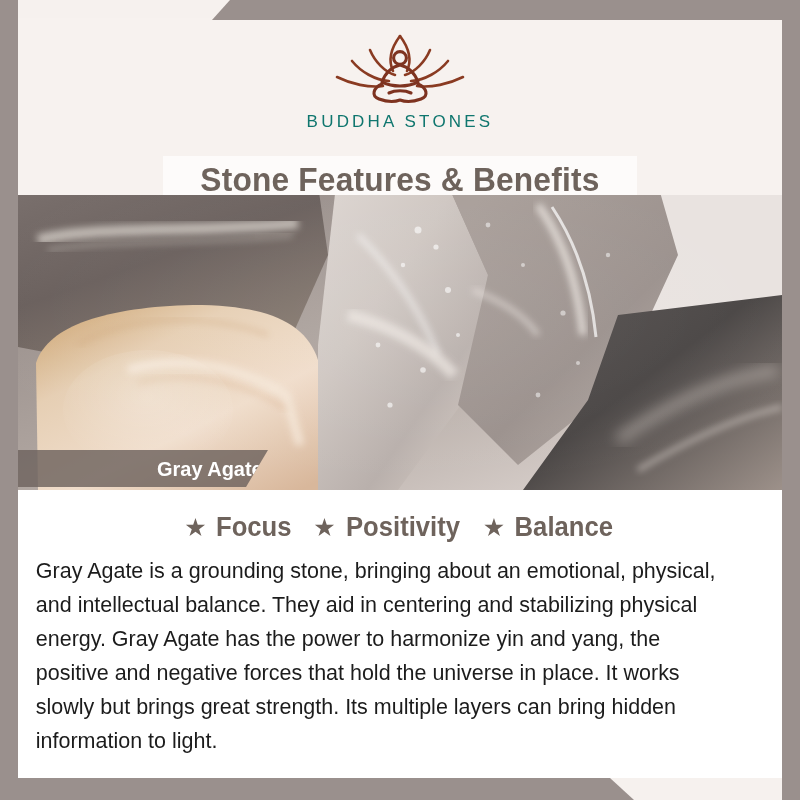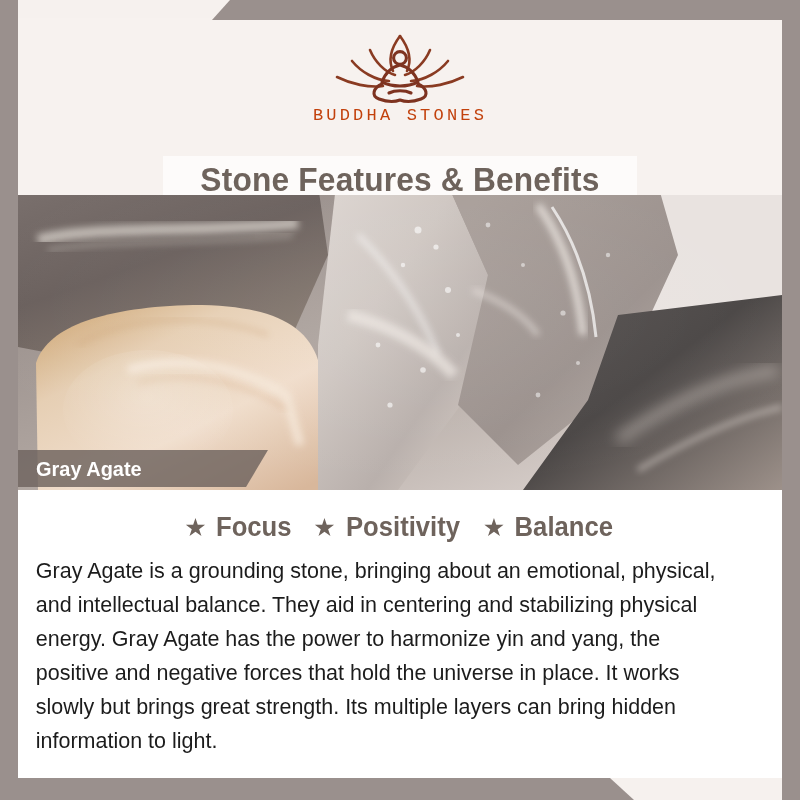--- a/index.html
+++ b/index.html
@@ -76,25 +76,25 @@
     justify-content: flex-start;
     padding-top: 10px;
     box-sizing: border-box;
   }
   .logo-mark {
     width: 150px;
     height: 78px;
     display: block;
   }
   .brand-name {
-    margin-top: 0;
-    font-family: Liberation Mono, monospace;
+    margin-top: 6px;
+    font-family: Liberation Sans, sans-serif;
     font-size: 17px;
     letter-spacing: 3.2px;
-    color: #c2410c;
+    color: #0f766e;
     font-weight: 400;
     white-space: nowrap;
   }
 
   
   .title-banner {
     position: absolute;
     left: 145px;
     top: 138px;
     width: 474px;
@@ -131,20 +131,21 @@
     position: absolute;
     left: 0;
     top: 432px;
     width: 250px;
     height: 37px;
     background: rgba(110, 99, 94, 0.82);
     -webkit-clip-path: polygon(0 0, 250px 0, 228px 37px, 0 37px);
     clip-path: polygon(0 0, 250px 0, 228px 37px, 0 37px);
     display: flex;
     align-items: center;
+    justify-content: flex-end;
   }
   .name-ribbon-text {
     margin-left: 18px;
     font-family: "Liberation Sans Narrow", "Liberation Sans", sans-serif;
     font-size: 21px;
     font-weight: bold;
     color: #ffffff;
     transform: scaleX(0.95);
     transform-origin: left center;
     white-space: nowrap;

